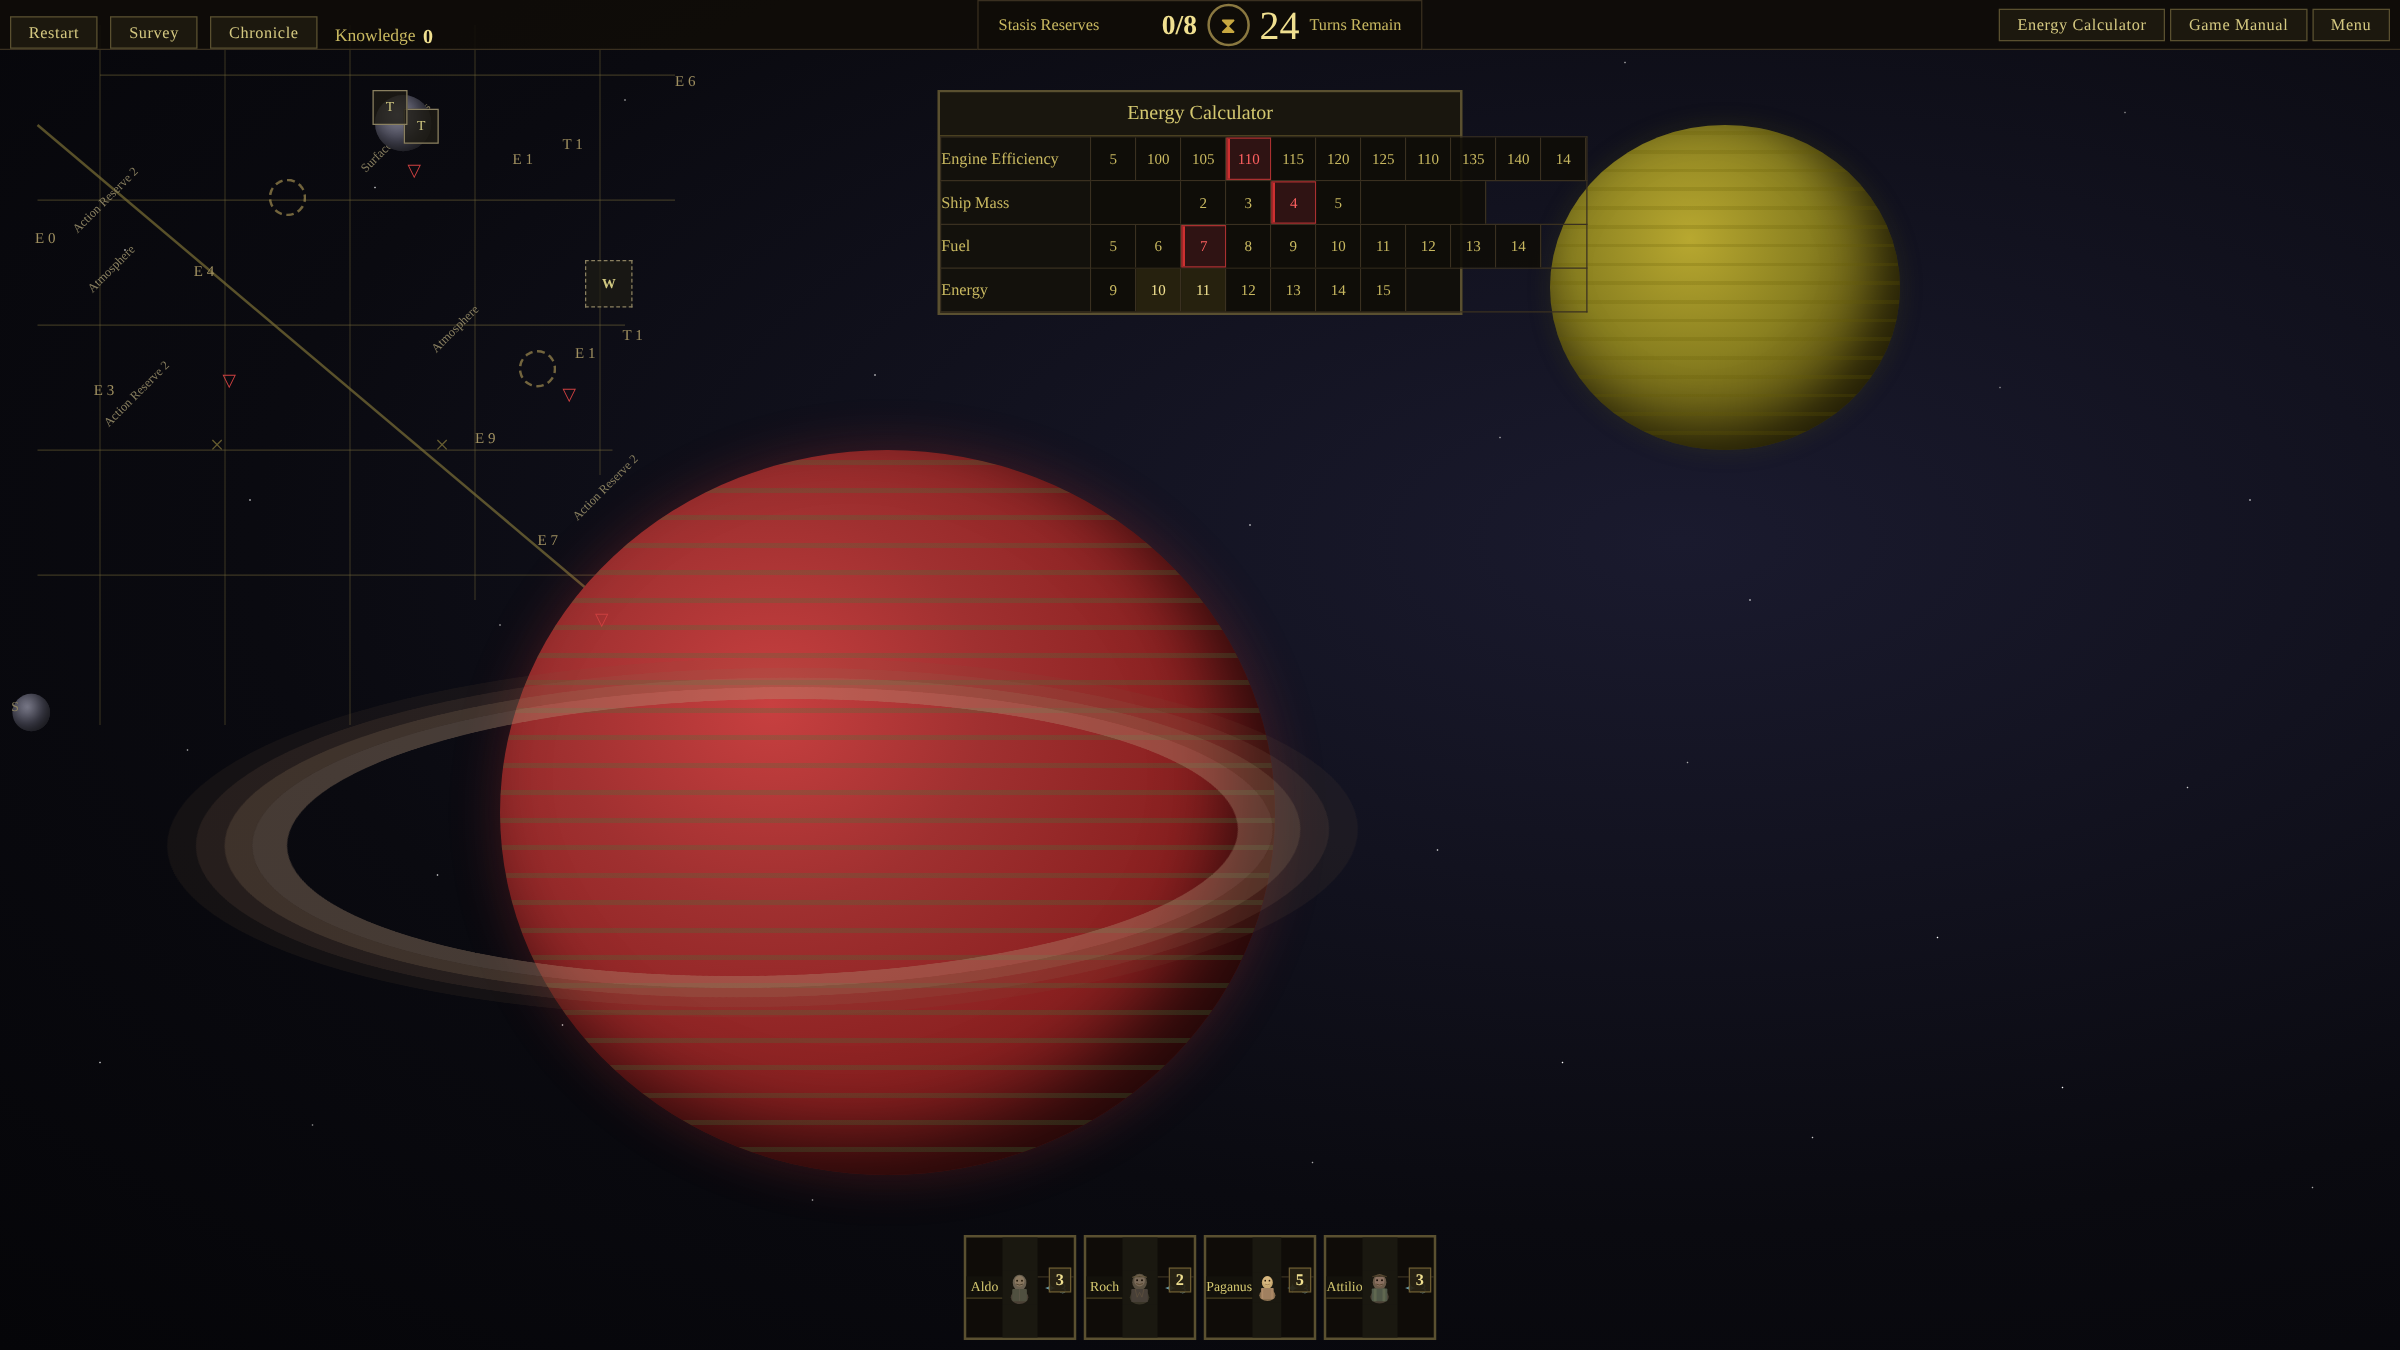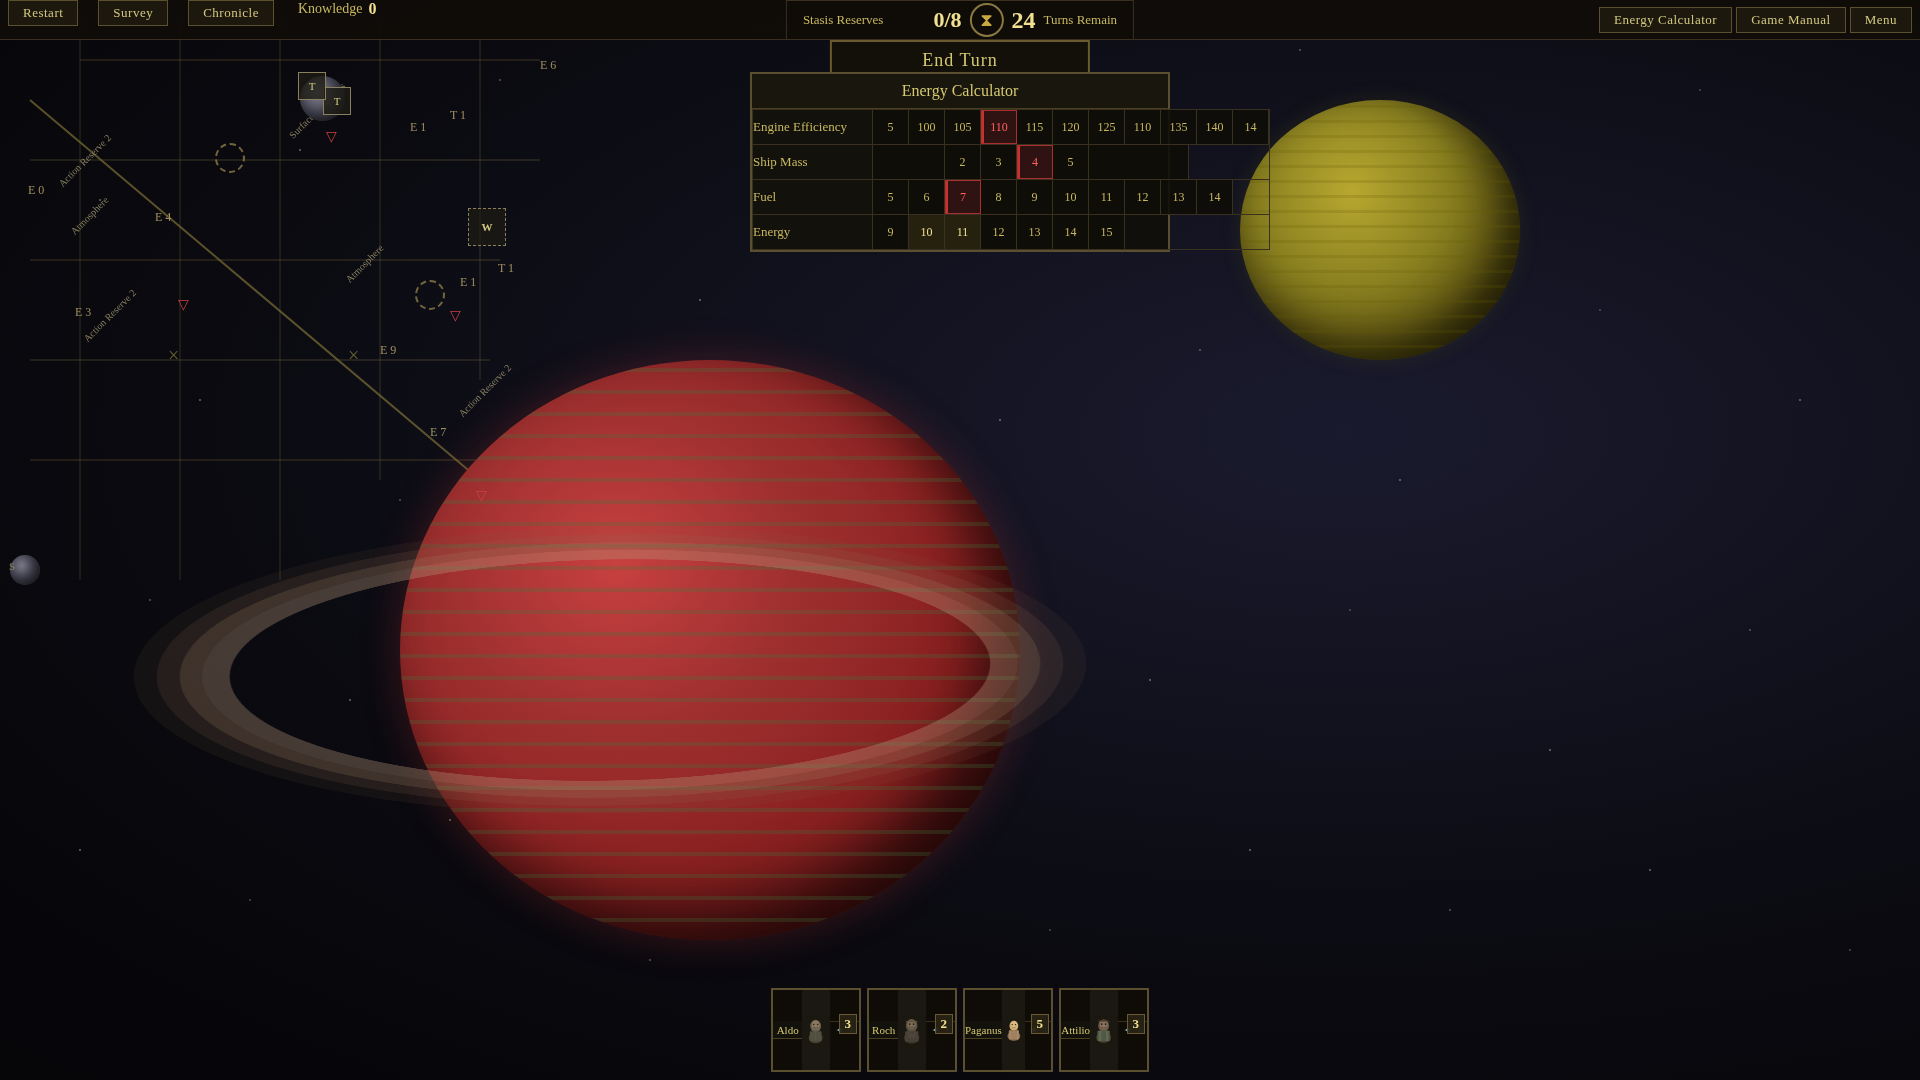--- a/index.html
+++ b/index.html
@@ -154,24 +154,24 @@
     
     .top-bar {
       position: absolute;
       top: 0;
       left: 0;
       right: 0;
       height: 40px;
       background: rgba(15, 12, 8, 0.9);
       border-bottom: 1px solid #3a3020;
       display: flex;
-      align-items: flex-start;
+      align-items: flex-end;
       padding: 0 8px;
       z-index: 100;
-      gap: 20px;
+      gap: 10px;
     }
 
     .top-btn {
       background: rgba(30, 25, 15, 0.95);
       border: 1px solid #5a5030;
       color: #d4c880;
       padding: 4px 14px;
       font-size: 13px;
       font-family: 'Georgia', serif;
       cursor: pointer;
@@ -230,22 +230,22 @@
       border-radius: 50%;
       display: flex;
       align-items: center;
       justify-content: center;
       color: #c8a840;
       font-size: 18px;
     }
 
     .turns-count {
       color: #f0e090;
-      font-size: 24px;
-      font-weight: bold;
+      font-size: 32px;
+      font-weight: normal;
       font-family: 'Georgia', serif;
     }
 
     .turns-label {
       color: #c8b860;
       font-size: 13px;
       font-family: 'Georgia', serif;
     }
 
     .end-turn-btn {
@@ -533,21 +533,20 @@
 </div>
 
 <div class="center-hud">
   <div class="stasis-bar">
     <span class="stasis-label">Stasis Reserves</span>
     <span class="stasis-count">0/8</span>
     <div class="hourglass-icon">⧗</div>
     <span class="turns-count">24</span>
     <span class="turns-label">Turns Remain</span>
   </div>
-  <button class="end-turn-btn">End Turn</button>
 </div>
 
 <div class="right-buttons">
   <button class="top-btn">Energy Calculator</button>
   <button class="top-btn">Game Manual</button>
   <button class="top-btn">Menu</button>
 </div>
 
 <div class="energy-calc-panel">
   <div class="panel-title">Energy Calculator</div>

